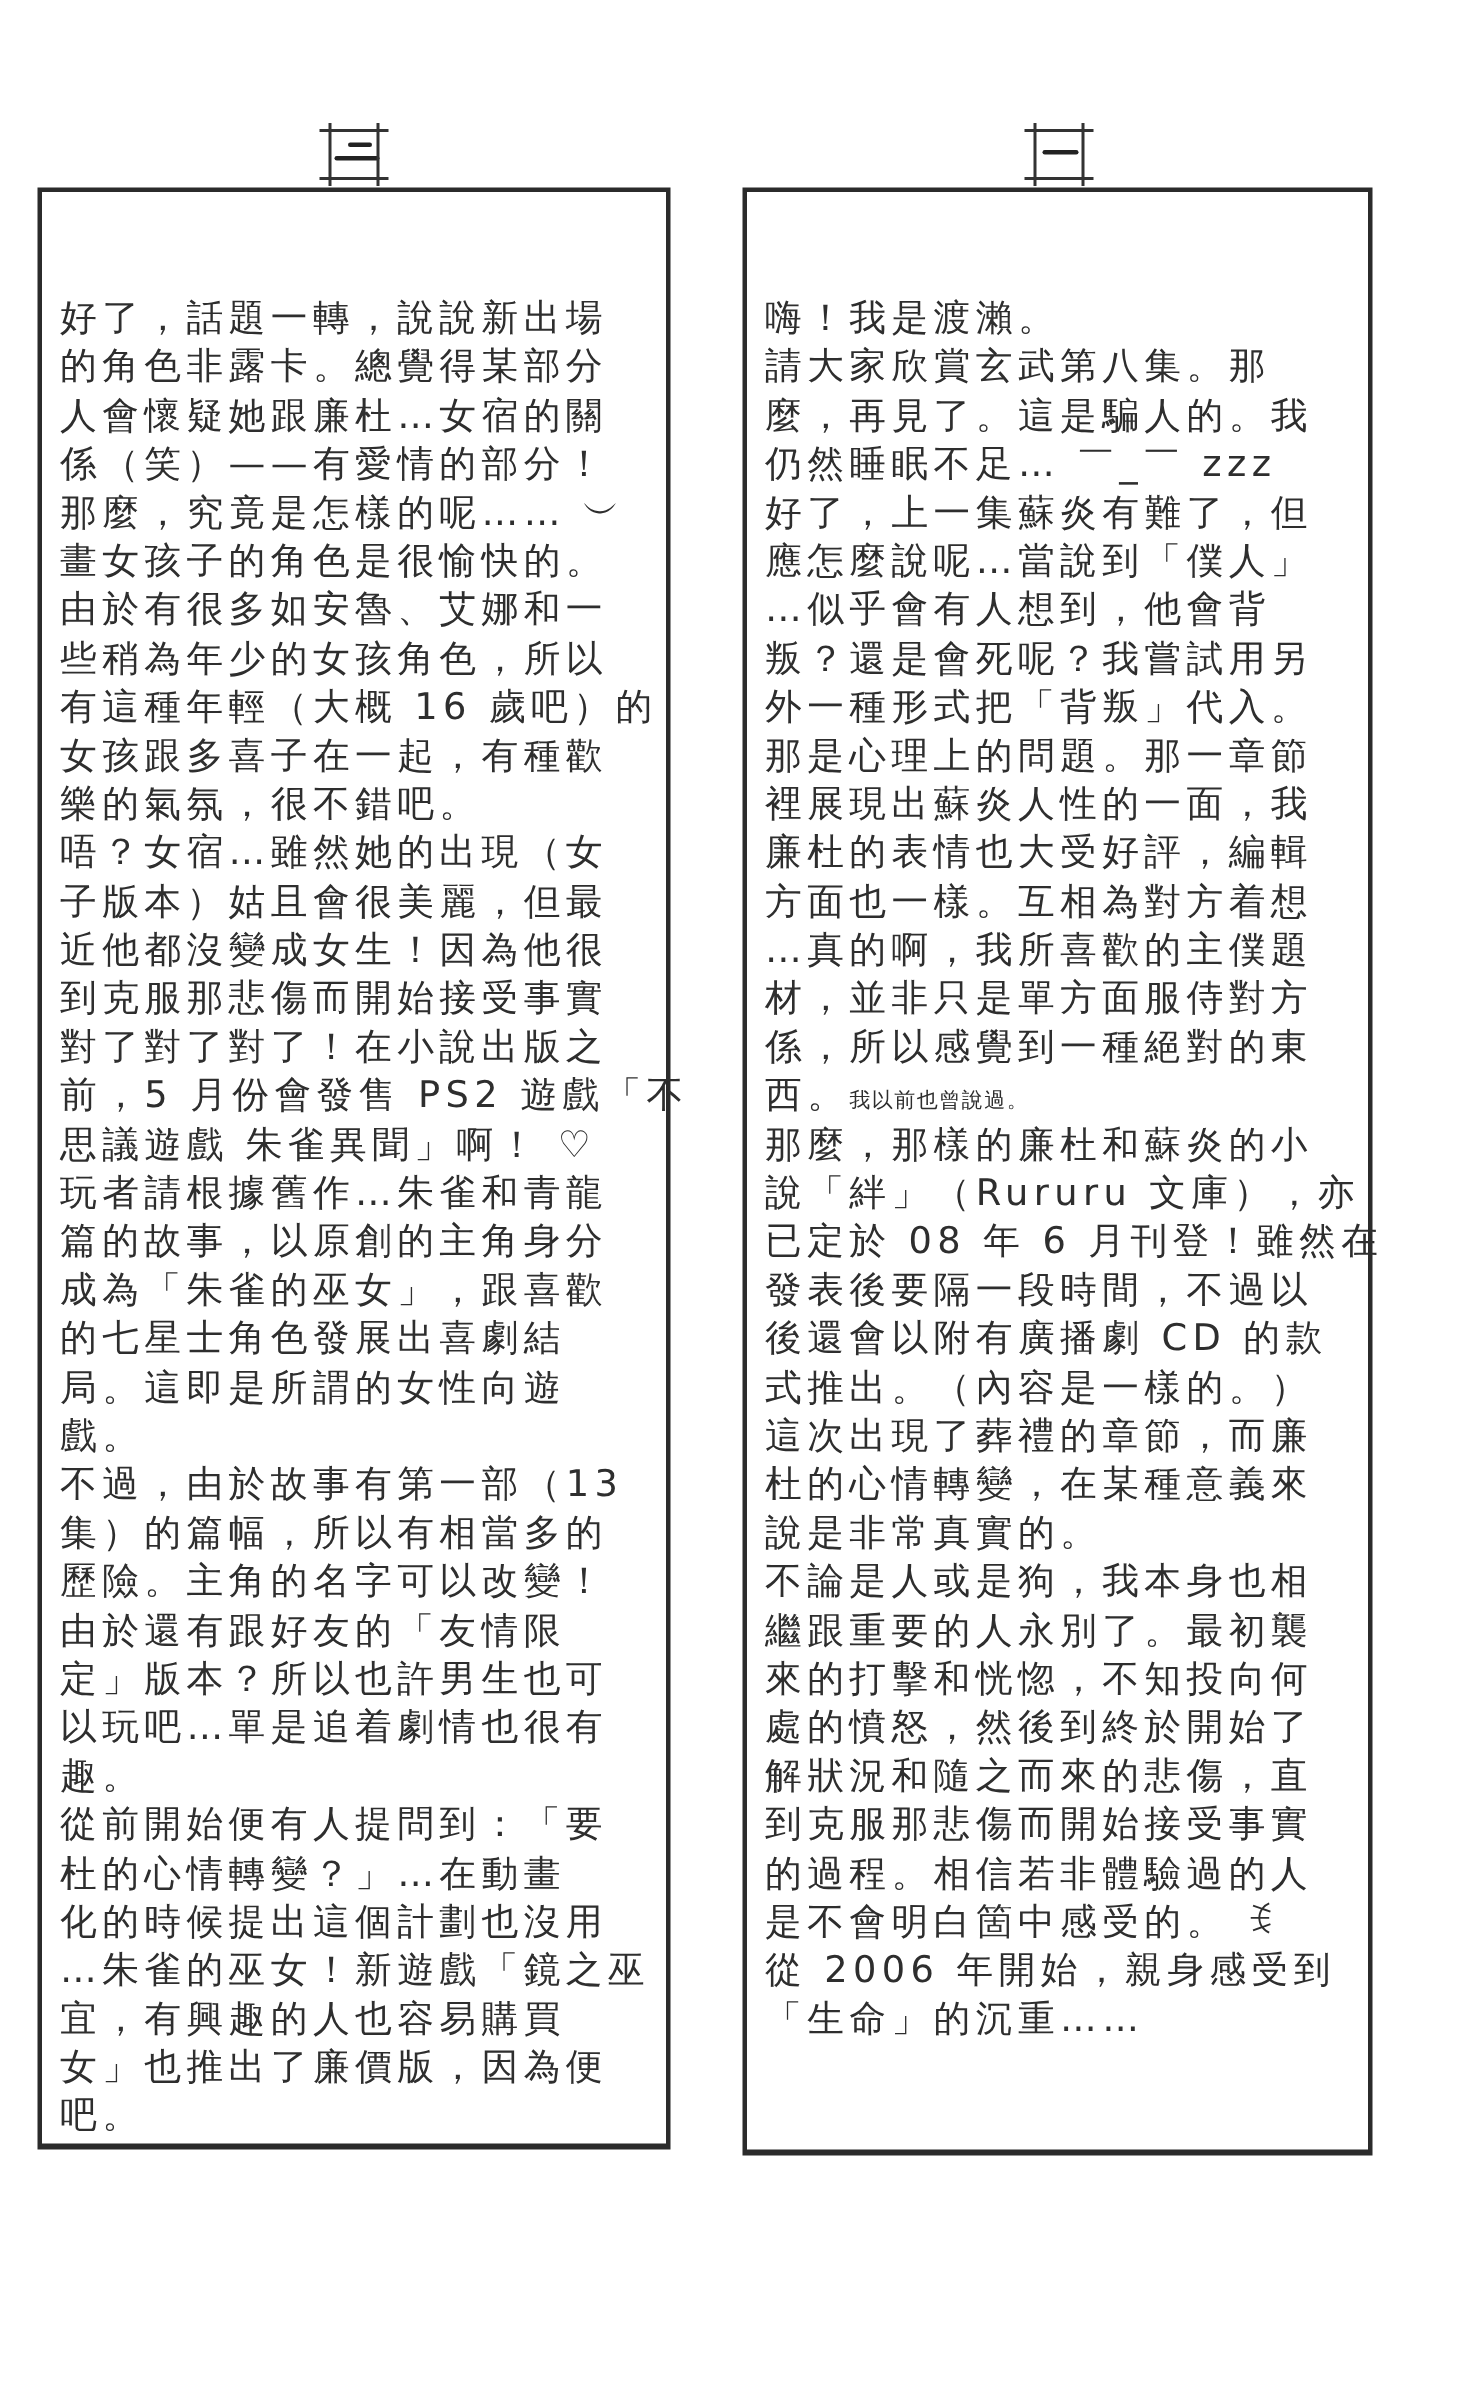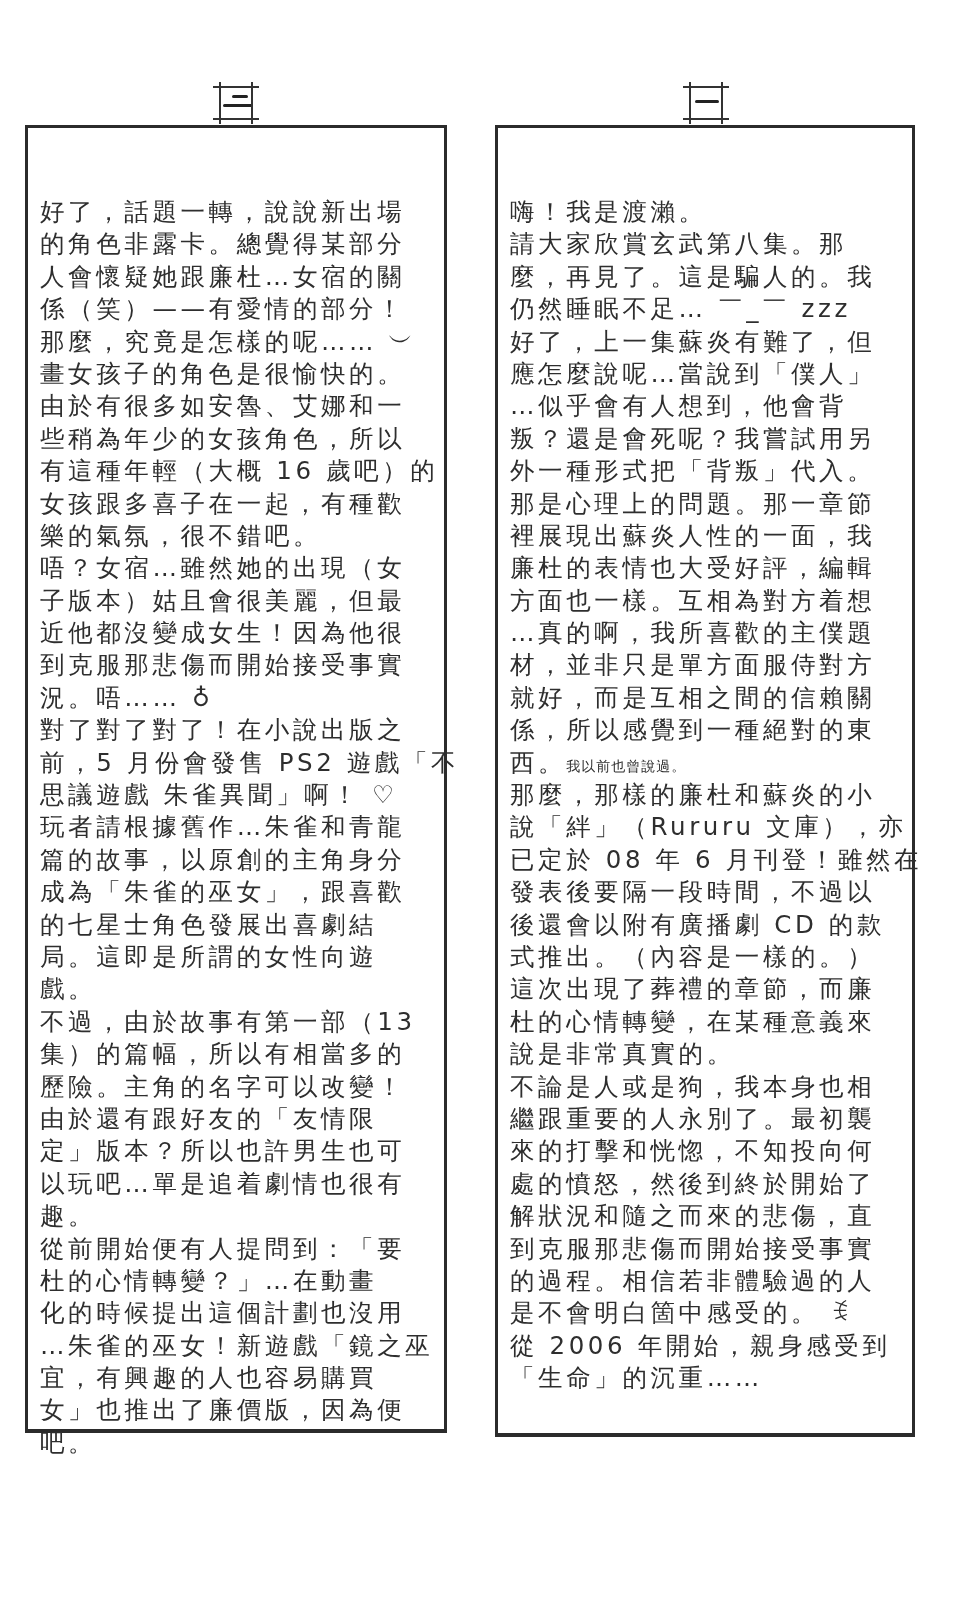--- a/index.html
+++ b/index.html
@@ -55,21 +55,20 @@
     <div class="line">畫女孩子的角色是很愉快的。</div>
     <div class="line">由於有很多如安魯、艾娜和一</div>
     <div class="line">些稍為年少的女孩角色，所以</div>
     <div class="line">有這種年輕（大概 16 歲吧）的</div>
     <div class="line">女孩跟多喜子在一起，有種歡</div>
     <div class="line">樂的氣氛，很不錯吧。</div>
     <div class="line">唔？女宿…雖然她的出現（女</div>
     <div class="line">子版本）姑且會很美麗，但最</div>
     <div class="line">近他都沒變成女生！因為他很</div>
     <div class="line">到克服那悲傷而開始接受事實</div>
-    <div class="line">況。唔…… ♁</div>
     <div class="line">對了對了對了！在小說出版之</div>
     <div class="line">前，5 月份會發售 PS2 遊戲「不</div>
     <div class="line">思議遊戲 朱雀異聞」啊！ ♡</div>
     <div class="line">玩者請根據舊作…朱雀和青龍</div>
     <div class="line">篇的故事，以原創的主角身分</div>
     <div class="line">成為「朱雀的巫女」，跟喜歡</div>
     <div class="line">的七星士角色發展出喜劇結</div>
     <div class="line">局。這即是所謂的女性向遊</div>
     <div class="line">戲。</div>
     <div class="line">不過，由於故事有第一部（13</div>
@@ -97,21 +96,20 @@
     <div class="line">應怎麼說呢…當說到「僕人」</div>
     <div class="line">…似乎會有人想到，他會背</div>
     <div class="line">叛？還是會死呢？我嘗試用另</div>
     <div class="line">外一種形式把「背叛」代入。</div>
     <div class="line">那是心理上的問題。那一章節</div>
     <div class="line">裡展現出蘇炎人性的一面，我</div>
     <div class="line">廉杜的表情也大受好評，編輯</div>
     <div class="line">方面也一樣。互相為對方着想</div>
     <div class="line">…真的啊，我所喜歡的主僕題</div>
     <div class="line">材，並非只是單方面服侍對方</div>
-    <div class="line">就好，而是互相之間的信賴關</div>
     <div class="line">係，所以感覺到一種絕對的東</div>
     <div class="line">西。<span class="small">我以前也曾說過。</span></div>
     <div class="line">那麼，那樣的廉杜和蘇炎的小</div>
     <div class="line">說「絆」（Rururu 文庫），亦</div>
     <div class="line">已定於 08 年 6 月刊登！雖然在</div>
     <div class="line">發表後要隔一段時間，不過以</div>
     <div class="line">後還會以附有廣播劇 CD 的款</div>
     <div class="line">式推出。（內容是一樣的。）</div>
     <div class="line">這次出現了葬禮的章節，而廉</div>
     <div class="line">杜的心情轉變，在某種意義來</div>

